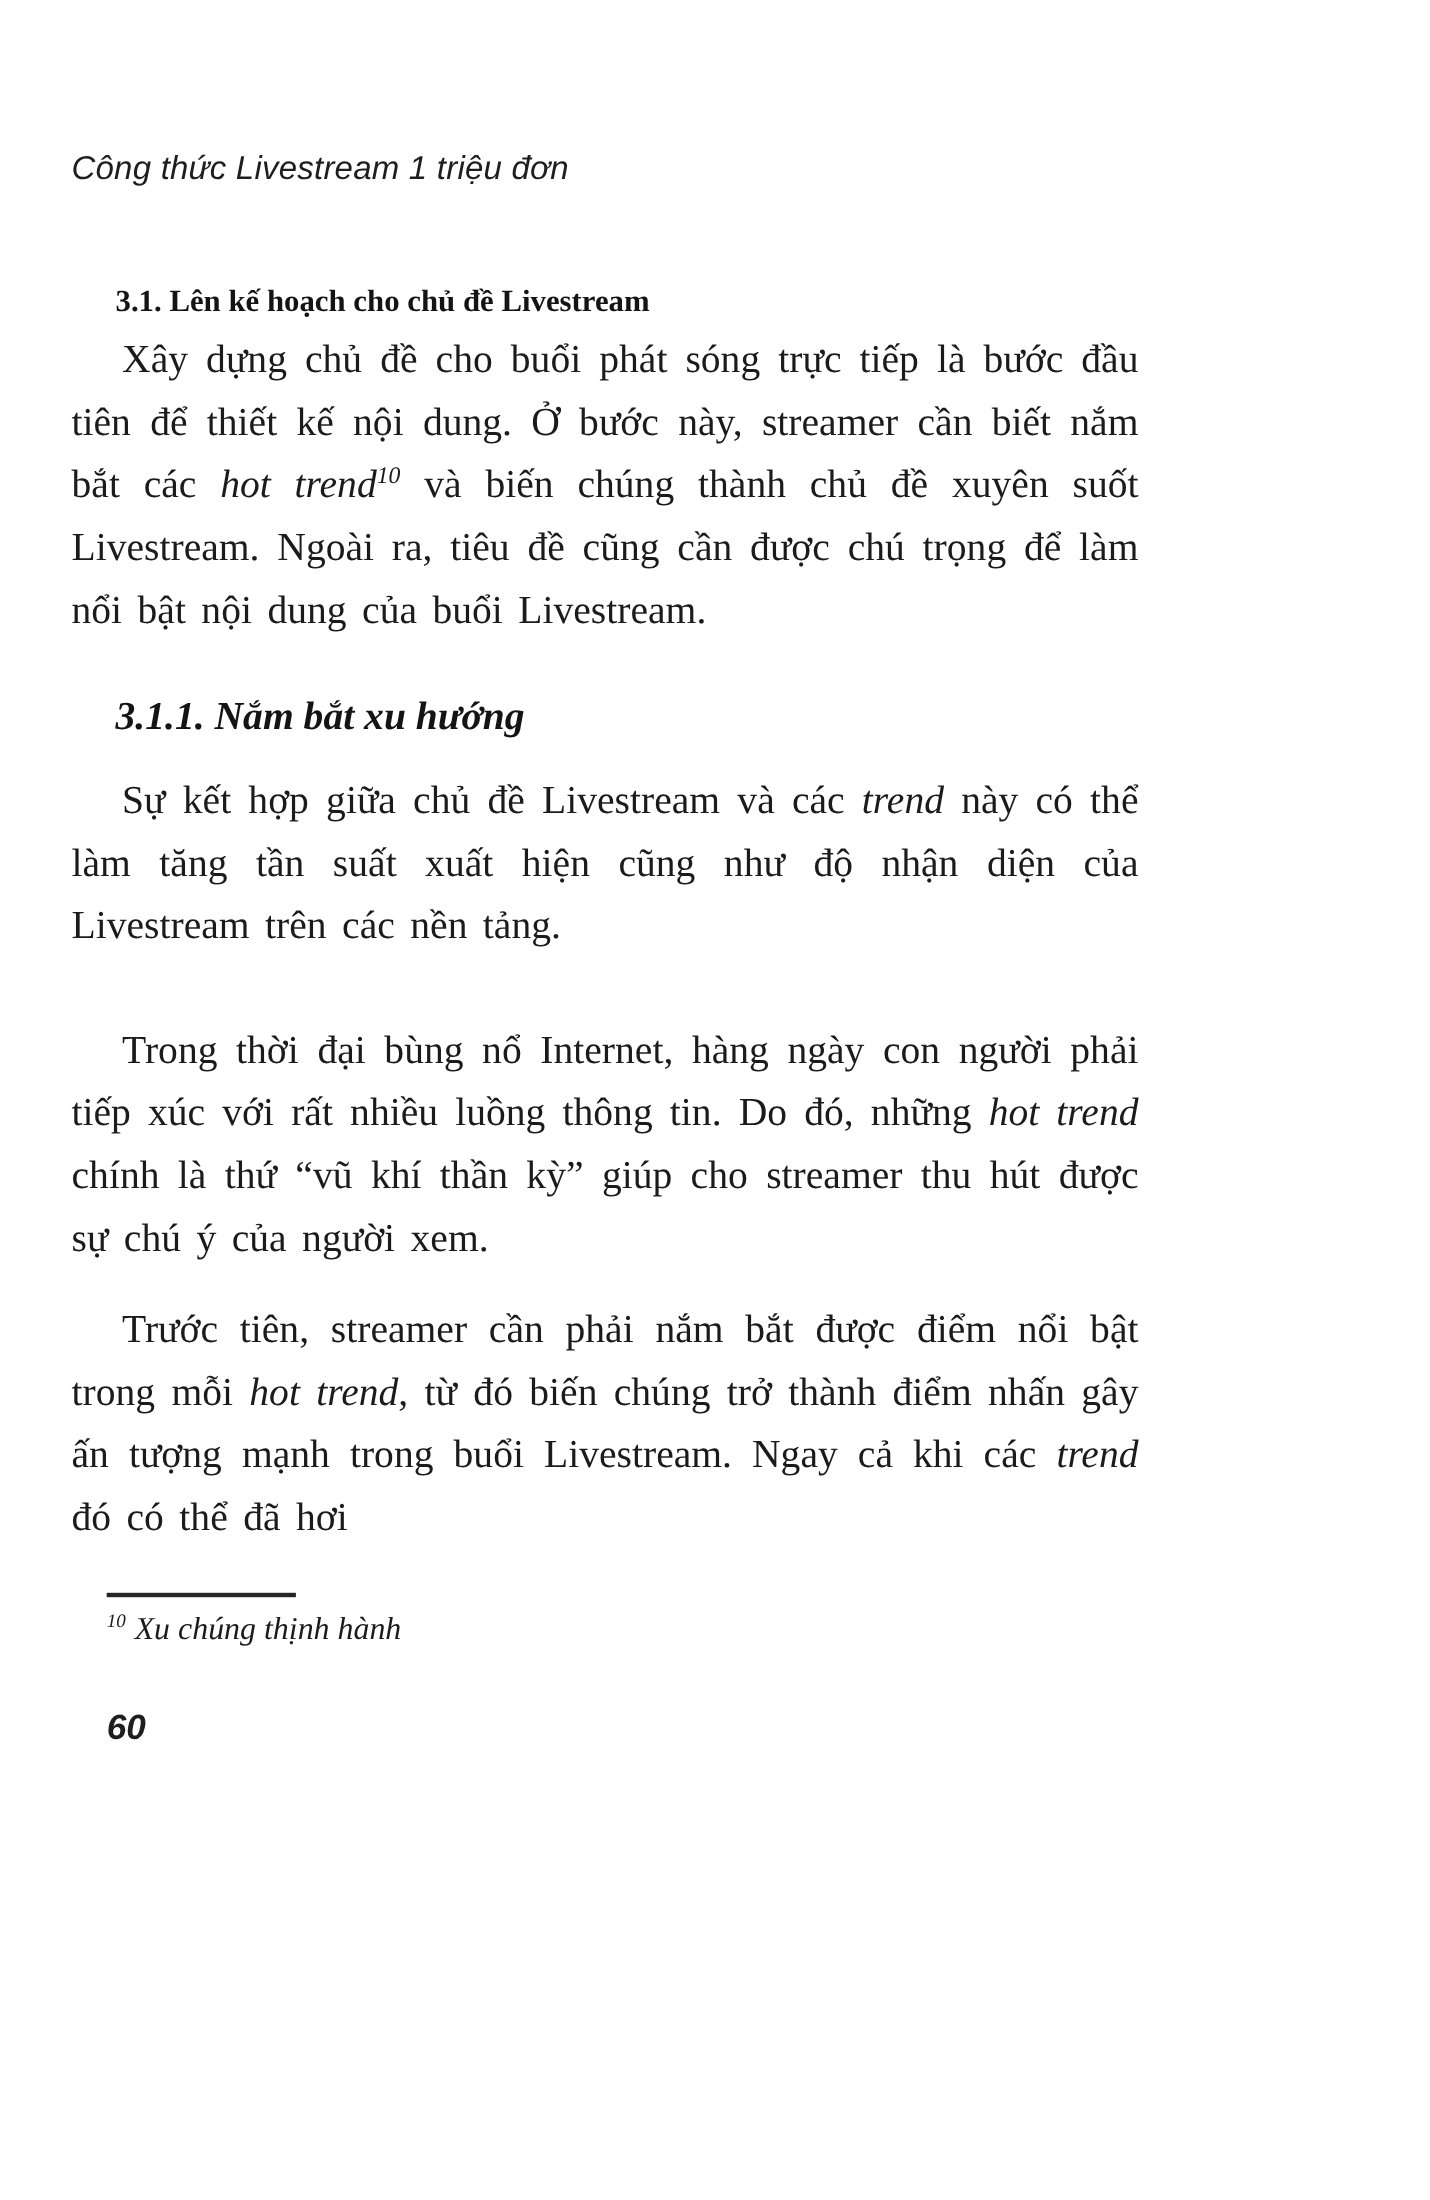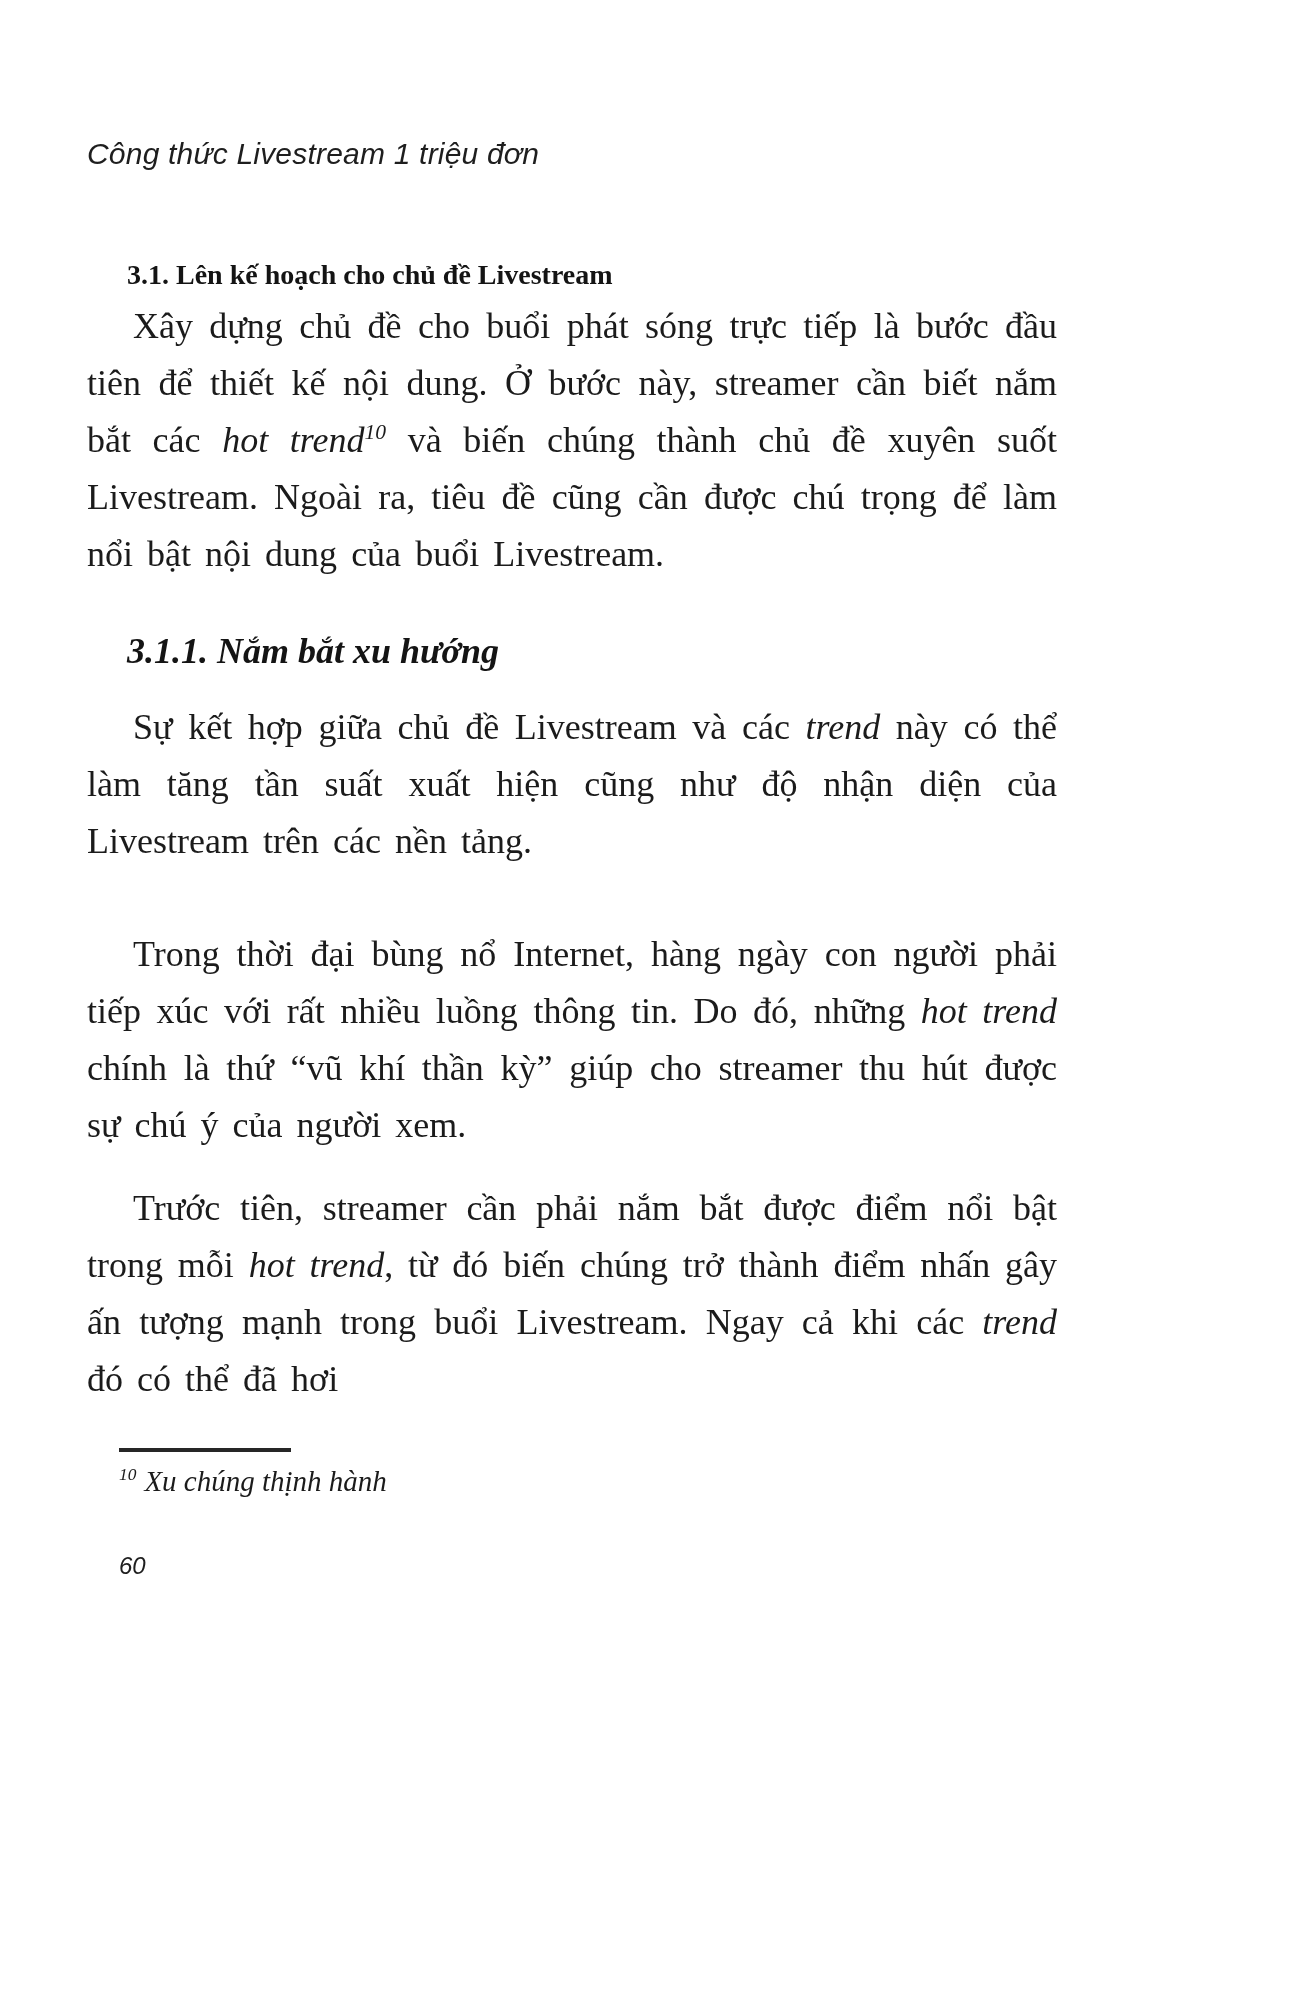--- a/index.html
+++ b/index.html
@@ -12,21 +12,21 @@
     width: 1300px;
     height: 2000px;
     position: relative;
     overflow: hidden;
   }
   .page {
     position: absolute;
     top: 0;
     left: 0;
     width: 970px;
-    padding: 136px 175px 0 87px;
+    padding: 136px 175px 0 65px;
   }
   .running-header {
     font-family: "Liberation Sans", sans-serif;
     font-style: italic;
     font-weight: 500;
     font-size: 30px;
     line-height: 36px;
     letter-spacing: 0.2px;
     color: #1e1e1e;
   }
@@ -81,22 +81,22 @@
     font-style: italic;
     font-size: 29px;
     line-height: 38px;
     margin-left: 32px;
     color: #1b1b1b;
   }
   .footnote .footnote-text { margin-left: 8px; }
   .page-number {
     font-family: "Liberation Sans", sans-serif;
     font-style: italic;
-    font-weight: 400;
-    font-size: 24px;
+    font-weight: 700;
+    font-size: 32px;
     margin: 52px 0 0 32px;
     color: #1e1e1e;
   }
 </style>
 </head>
 <body>
 
 <div class="page">
 
   <div class="running-header">Công thức Livestream 1 triệu đơn</div>

